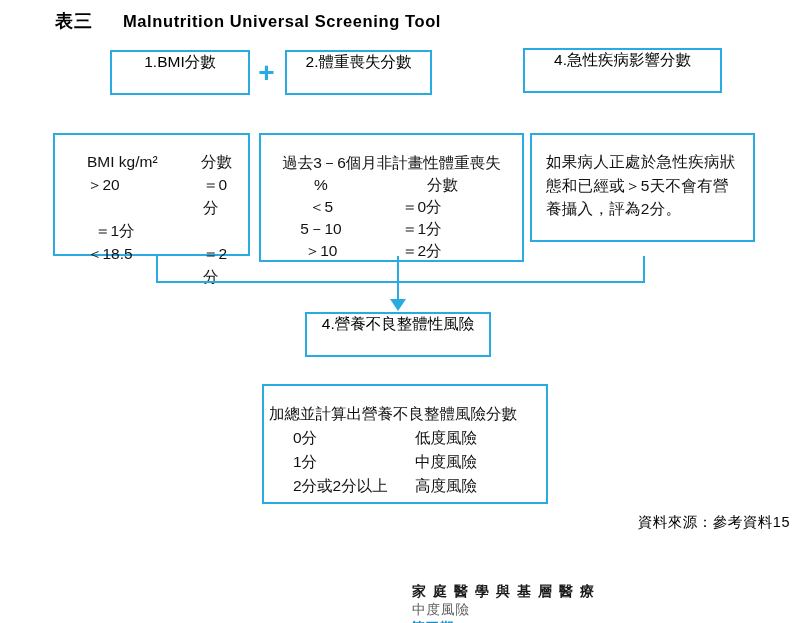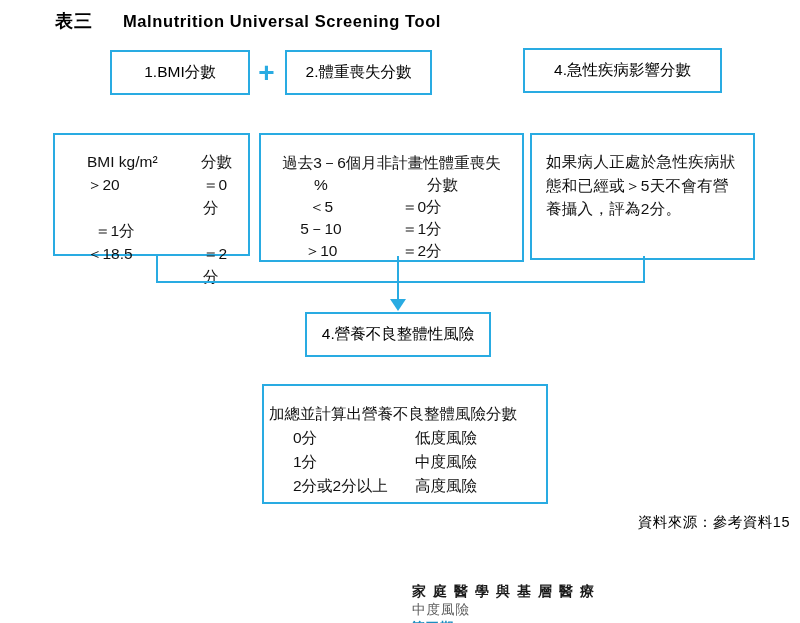--- a/index.html
+++ b/index.html
@@ -8,42 +8,42 @@
     position:relative; width:800px; height:623px; background:#ffffff;
     overflow:hidden; color:#111;
   }
   
   .fig-title { position:absolute; left:55px; top:9px; display:flex; align-items:baseline; }
   .fig-label { font-size:18px; font-weight:bold; color:#000; letter-spacing:1px; }
   .fig-name  { font-size:16.5px; font-weight:bold; color:#000; margin-left:30px; letter-spacing:0.6px; }
 
   
   .b { position:absolute; border:2px solid #29ABE2; background:#fff; box-sizing:border-box; }
-  .step { display:flex; align-items:center; justify-content:center; font-size:15.5px; color:#000; }
+  .step { display:flex; justify-content:center; font-size:15.5px; color:#000; }
 
   #boxA { left:110px; top:50px;  width:140px; height:45px; }
   #plus { position:absolute; left:248px; top:51px; width:37px; height:43px;
           display:flex; align-items:center; justify-content:center;
           color:#29ABE2; font-size:28px; font-weight:bold; }
   #boxB { left:285px; top:50px;  width:147px; height:45px; }
   #boxC { left:523px; top:48px;  width:199px; height:45px; }
 
   #boxD { left:53px;  top:133px; width:197px; height:123px; padding:15px 10px 0 32px; font-size:15.5px; }
   .d-row { display:grid; grid-template-columns:108px 1fr; line-height:23px; }
   .d-row .c2 { padding-left:8px; }
   .d-head .c2 { text-align:center; padding-left:0; }
 
   #boxE { left:259px; top:133px; width:265px; height:129px; padding:16px 0 0 0; font-size:15.5px; }
   .e-title { text-align:center; line-height:23px; }
   .e-row { display:grid; grid-template-columns:120px 1fr; line-height:22px; }
   .e-row .c1 { text-align:center; }
   .e-row .c2 { padding-left:21px; }
   .e-head .c2 { padding-left:46px; }
 
-  #boxF { left:530px; top:133px; width:225px; height:127px; padding:15px 12px 0 14px;
+  #boxF { left:530px; top:133px; width:225px; height:109px; padding:15px 12px 0 14px;
           font-size:15.5px; line-height:23.5px; letter-spacing:0.3px; }
 
   #boxG { left:305px; top:312px; width:186px; height:45px; }
 
   #boxH { left:262px; top:384px; width:286px; height:120px; padding:15px 0 0 5px; font-size:15.5px; }
   .h-title { line-height:25px; }
   .h-row { display:grid; grid-template-columns:122px 1fr; padding-left:24px; line-height:24px; }
 
   
   .vline, .hline { position:absolute; background:#29ABE2; }

